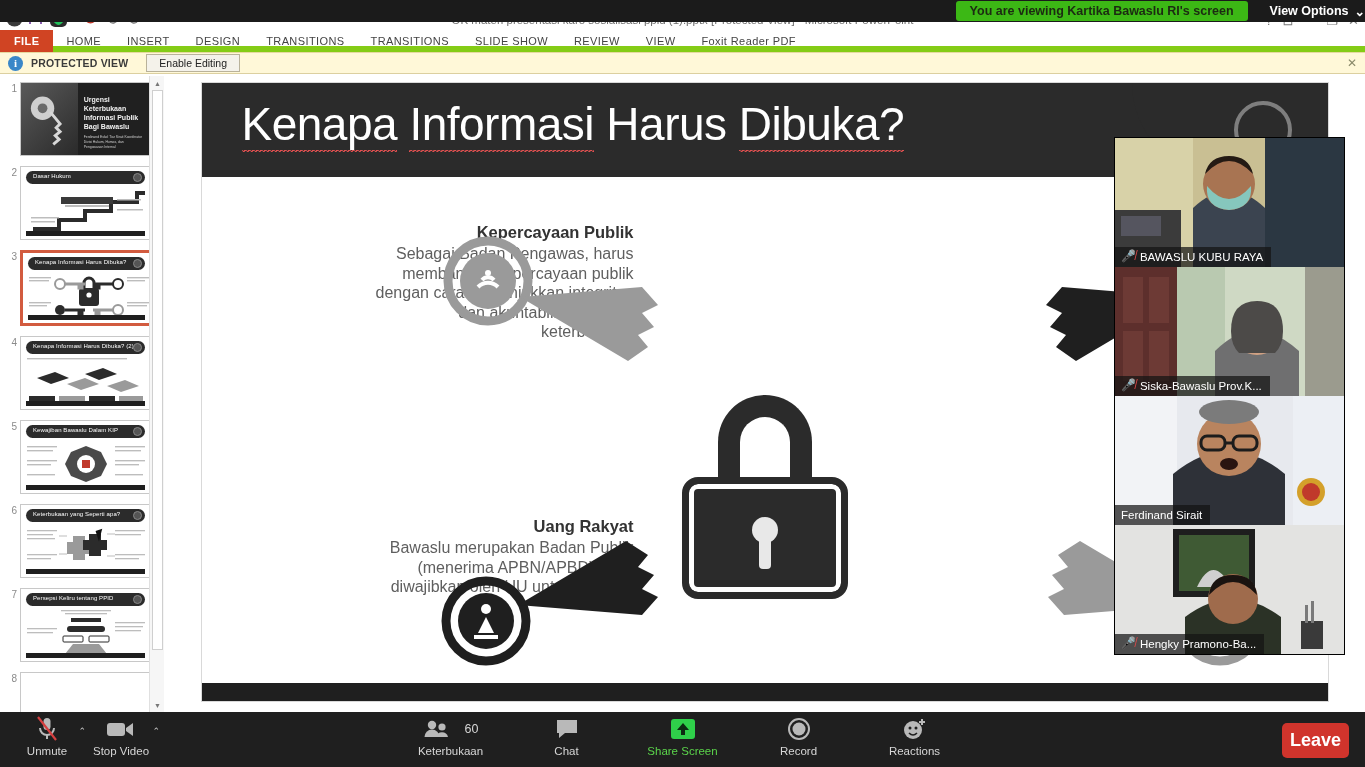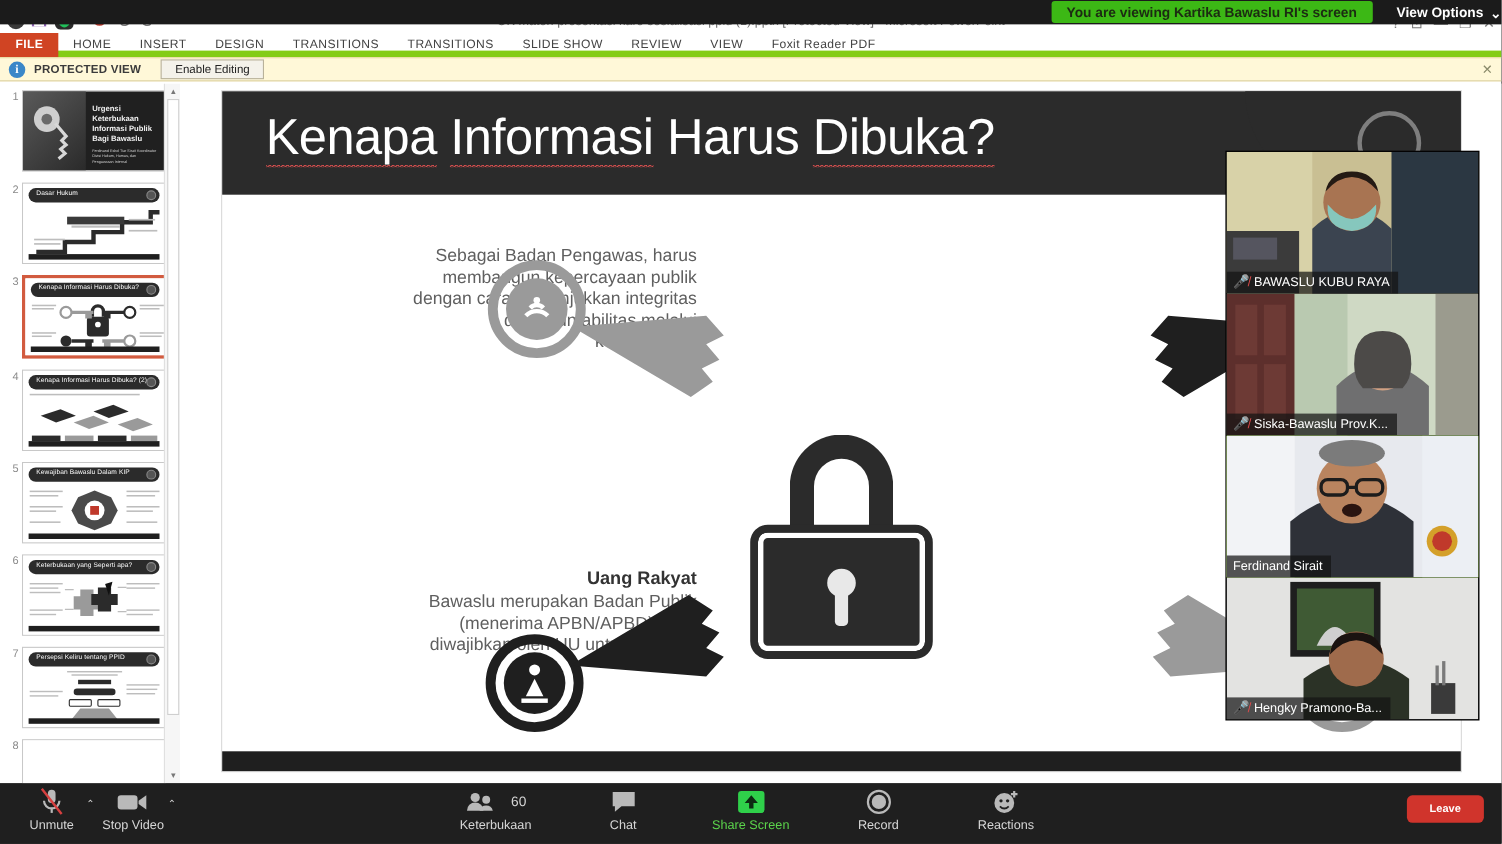--- a/index.html
+++ b/index.html
@@ -256,22 +256,22 @@
   .zb-right { position: absolute; right: 16px; top: 11px; }
   .zb-item {
     width: 74px; display: flex; flex-direction: column; align-items: center;
     cursor: pointer; position: relative;
   }
   .zb-ico { height: 26px; display: flex; align-items: center; justify-content: center; }
   .zb-lbl { font-size: 11.5px; color: #d6d6d6; margin-top: 3px; white-space: nowrap; }
   .zb-lbl.green { color: #5bd44b; }
   .caret { color: #cfcfcf; font-size: 9px; position: absolute; right: -2px; top: 10px; }
   .leave-btn {
-    background: #d0342c; color: #fff; font-size: 10px; font-weight: bold;
-    padding: 7px 21px; border-radius: 5px; cursor: pointer;
+    background: #d0342c; color: #fff; font-size: 18px; font-weight: bold;
+    padding: 7px 8px; border-radius: 5px; cursor: pointer;
   }
   .badge-count { color: #d6d6d6; font-size: 12.5px; margin-left: 4px; }
 
   .cursor-arrow {
     position: absolute; left: 97px; top: 529px; width: 0; height: 0; z-index: 35;
     border-left: 7px solid #111; border-right: 4px solid transparent;
     border-bottom: 11px solid transparent; transform: rotate(-18deg);
   }
 </style>
 </head>
@@ -573,20 +573,21 @@
               <span class="sp">Kenapa</span>
               <span class="sp">Informasi</span>
               <span>Harus</span>
               <span class="sp">Dibuka?</span>
             </div>
           </div>
 
           <div class="slide-body">
 
             <div class="txtblk tb-trust">
+              <span class="hd">Kepercayaan Publik</span>
               <span class="bd">Sebagai Badan Pengawas, harus membangun kepercayaan publik dengan cara menunjukkan integritas dan akuntabilitas melalui keterbukaan.</span>
             </div>
 
             <div class="txtblk tb-money">
               <span class="hd">Uang Rakyat</span>
               <span class="bd">Bawaslu merupakan Badan Publik (menerima APBN/APBD) yang diwajibkan oleh UU untuk terbuka.</span>
             </div>
 
             <div class="lock">
               <div class="shackle"></div>

